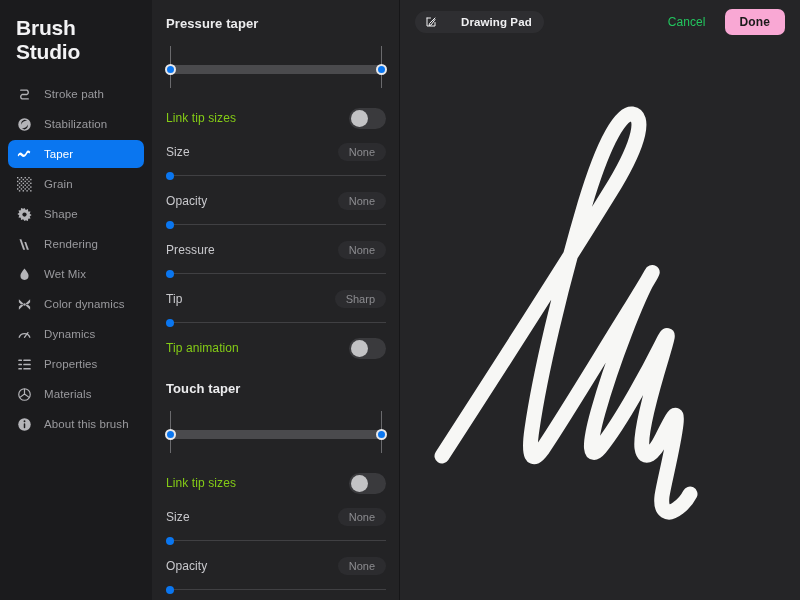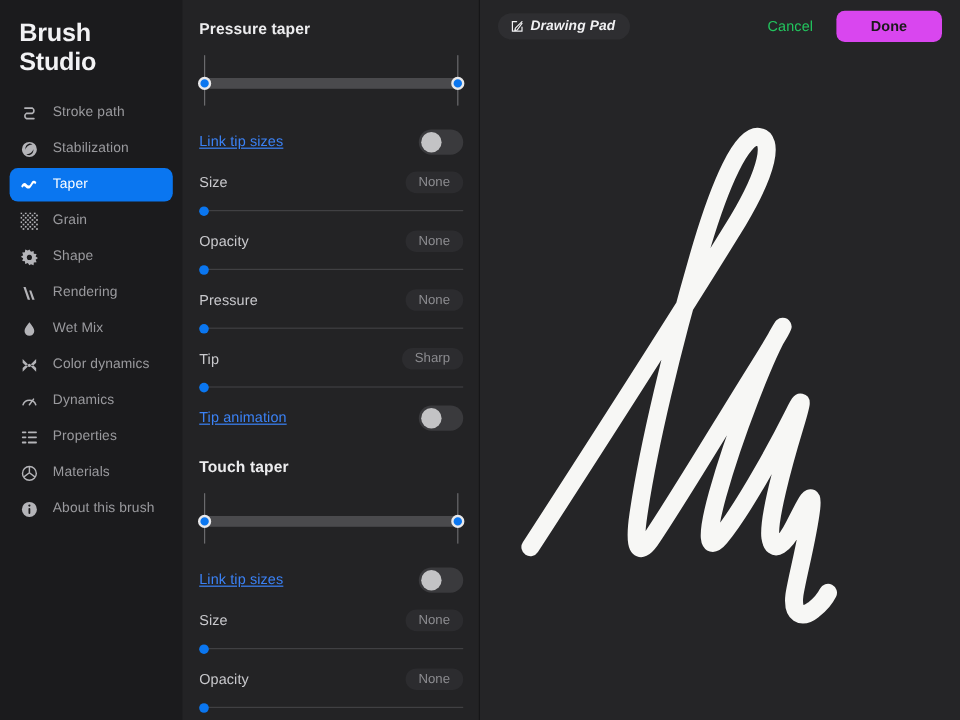--- a/index.html
+++ b/index.html
@@ -100,23 +100,22 @@
   .taper-knob.left  { left: -1px; }
   .taper-knob.right { right: -1px; }
 
   
   .toggle-row {
     display: flex; align-items: center; justify-content: space-between;
     height: 34px;
   }
   .row-label {
     font-size: 12px;
-    color: #3b82f6;
-    letter-spacing: 0.1px;
-    text-decoration: underline;
+    color: #84cc16;
+    letter-spacing: 0.1px;
   }
   .switch {
     width: 37px; height: 21px;
     border-radius: 11px;
     background: #3a3a3d;
     position: relative;
     flex: 0 0 37px;
     cursor: pointer;
   }
   .switch .knob {
@@ -181,49 +180,48 @@
     position: relative;
     overflow: hidden;
   }
   .canvas-topbar {
     height: 44px;
     display: flex; align-items: center;
     padding: 0 15px;
     gap: 10px;
   }
   .pad-chip {
-    display: flex; align-items: flex-end; gap: 5px;
+    display: flex; align-items: flex-end; gap: 24px;
     background: #2e2e31;
     border-radius: 13px;
     padding: 5px 12px 5px 10px;
     cursor: pointer;
-    font-style: italic;
   }
   .pad-chip .label {
     color: #f0f0f2;
     font-size: 11.5px;
     font-weight: bold;
     letter-spacing: 0.1px;
   }
   .pencil-icon { color: #f0f0f2; display: flex; }
   .spacer { flex: 1; }
   .cancel-btn {
     color: #22c55e;
     font-size: 12px;
     padding: 5px 9px;
     cursor: pointer;
     letter-spacing: 0.1px;
   }
   .done-btn {
-    background: #d946ef;
+    background: #f9a8d4;
     color: #1a1a1a;
     font-size: 12px;
     font-weight: bold;
     border-radius: 7px;
-    padding: 6px 29px;
+    padding: 6px 15px;
     cursor: pointer;
     letter-spacing: 0.1px;
   }
   .stroke-area {
     position: absolute;
     left: 0; top: 44px; right: 0; bottom: 0;
   }
   .stroke-area svg { display: block; width: 100%; height: 100%; }
 </style>
 </head>

